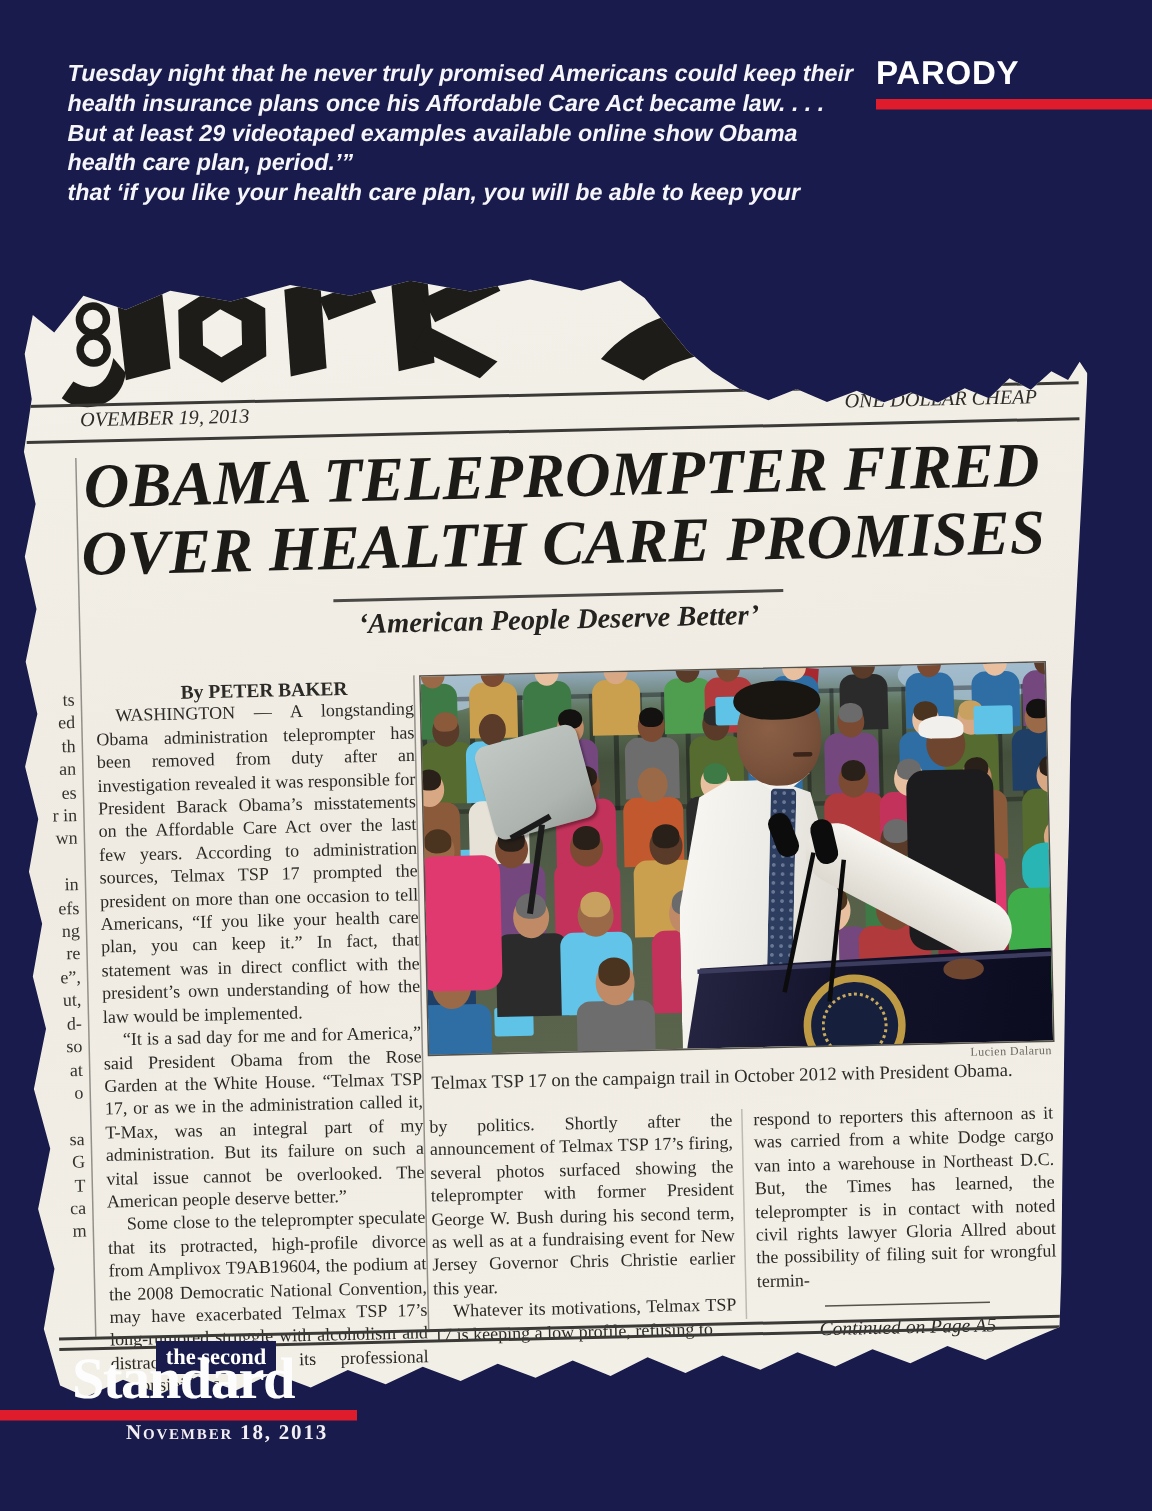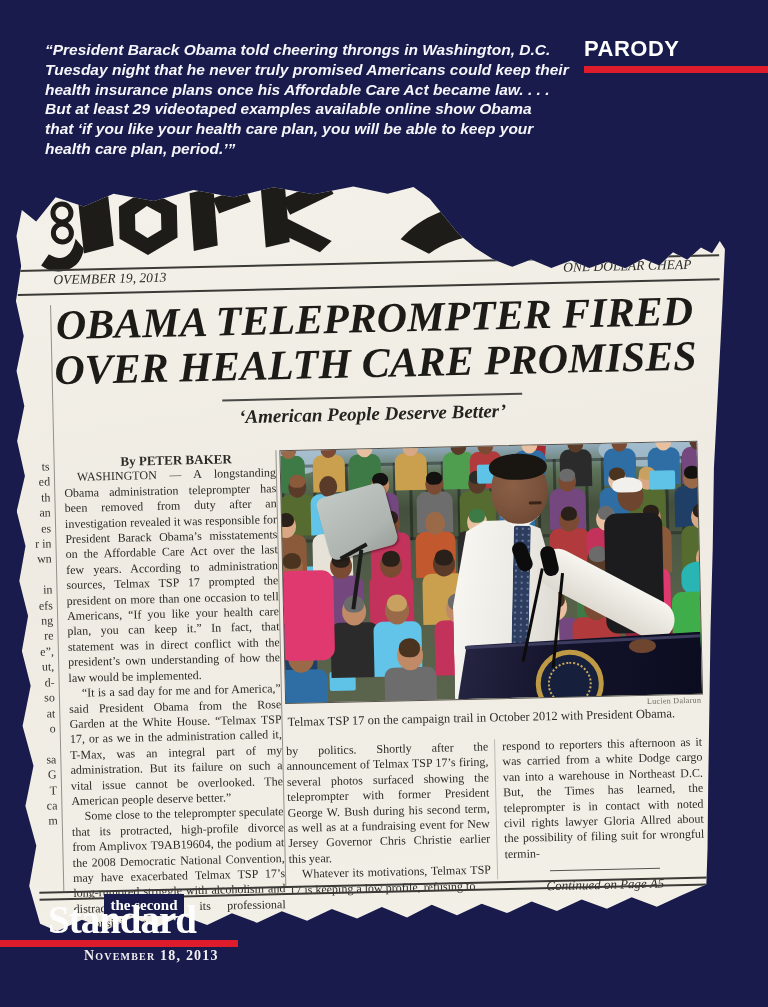--- a/index.html
+++ b/index.html
@@ -121,26 +121,25 @@
   .tw-date{position:absolute;left:84px;top:948px;z-index:3;color:#f2eef2;font-weight:bold;
     font-size:14px;font-variant:small-caps;letter-spacing:1.2px;}
 </style>
 </head>
 <body>
 
 <div class="page">
 
   <div class="pull-quote">
     <div>
-        <div>“President Barack Obama told cheering throngs in Washington, D.C.</div>
         <div>Tuesday night that he never truly promised Americans could keep their</div>
         <div>health insurance plans once his Affordable Care Act became law. . . .</div>
         <div>But at least 29 videotaped examples available online show Obama</div>
+        <div>health care plan, period.’”</div>
         <div>that ‘if you like your health care plan, you will be able to keep your</div>
-        <div>health care plan, period.’”</div>
       </div>
   </div>
   <div class="parody-label">PARODY</div>
   <div class="parody-underline"></div>
 
   <div class="newspaper">
 
     <svg class="masthead-art" viewBox="0 0 580 110" aria-hidden="true">
       <g fill="#1d1c19">
         <circle cx="44" cy="36" r="9" fill="none" stroke="#1d1c19" stroke-width="5"></circle>

